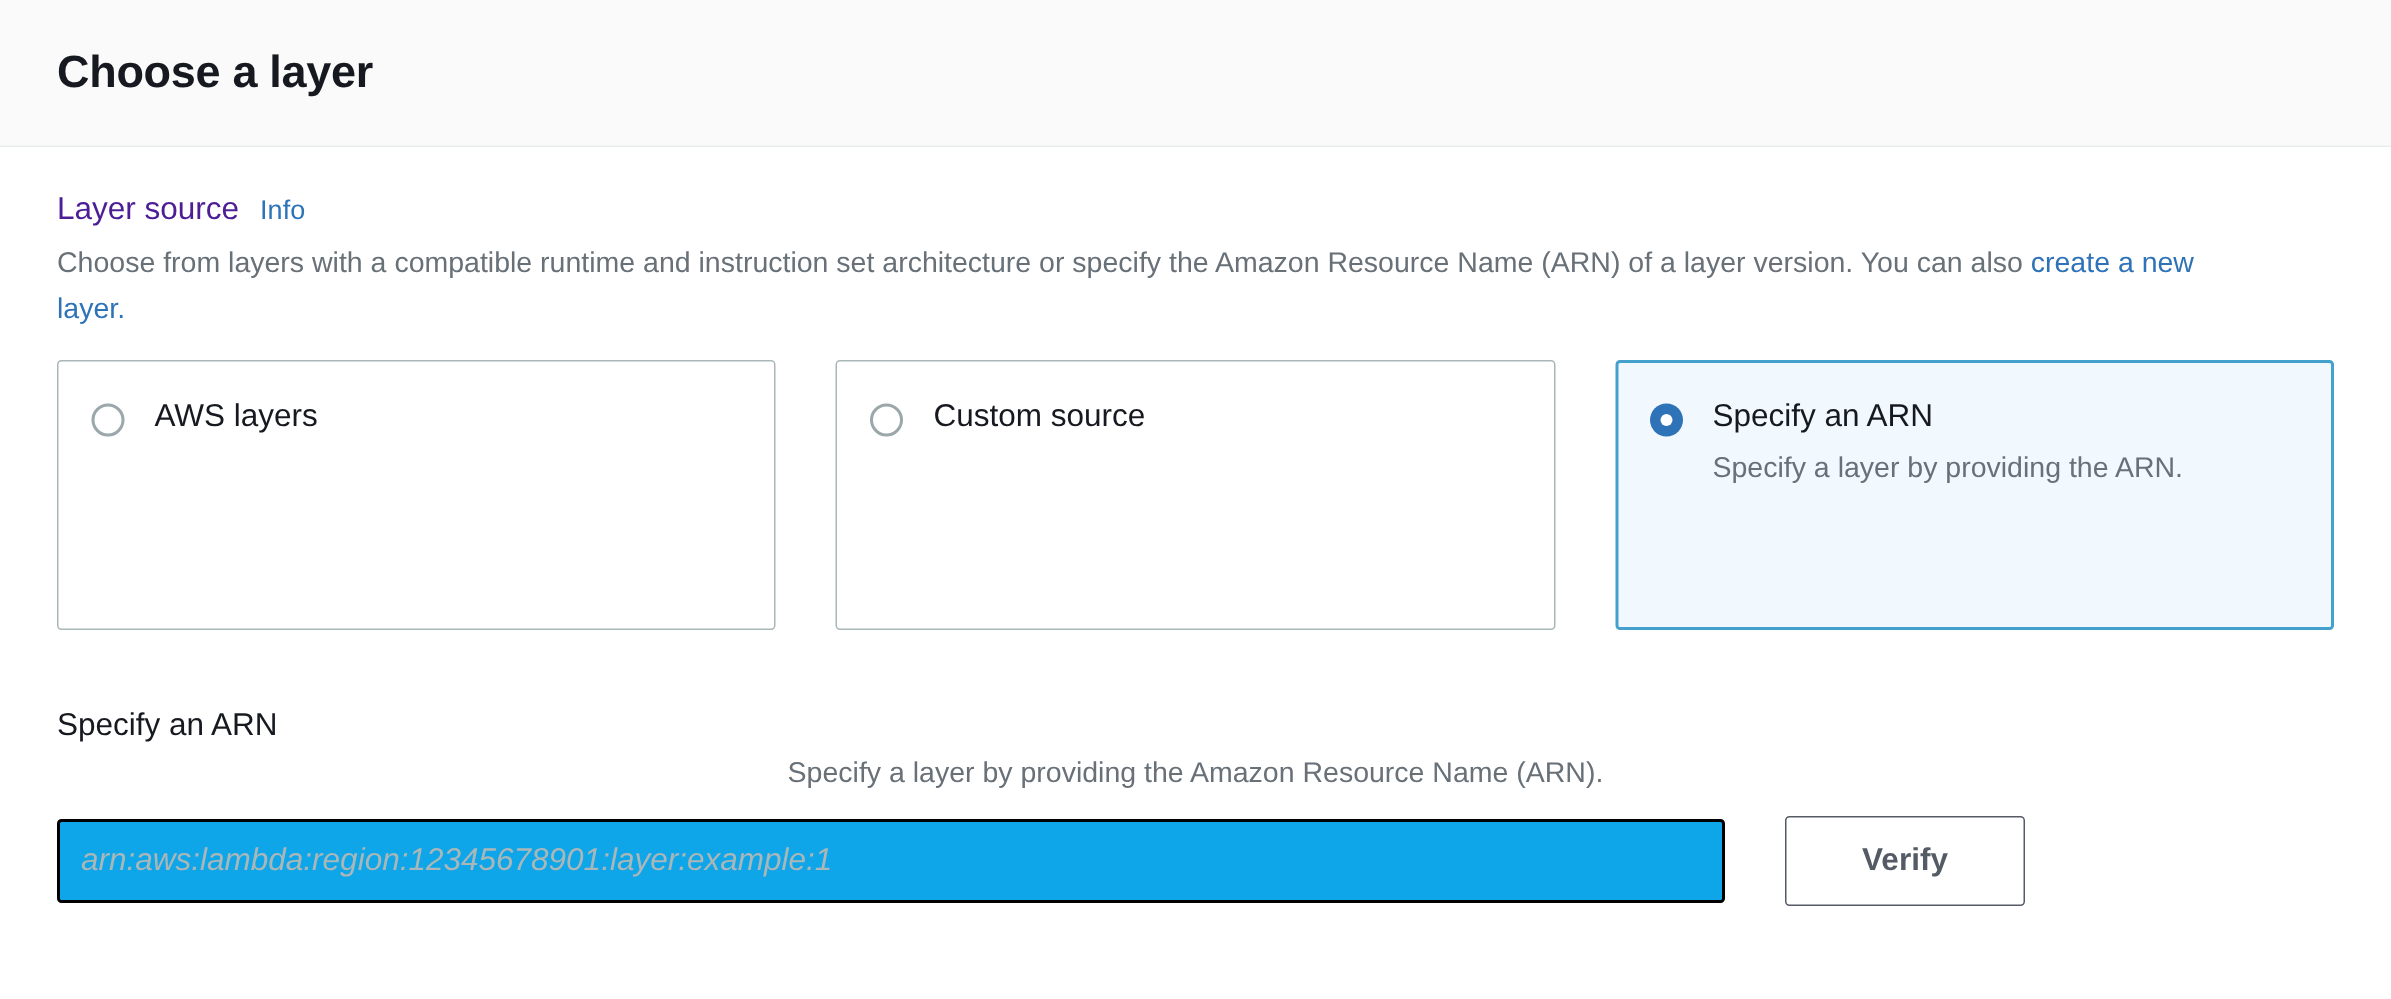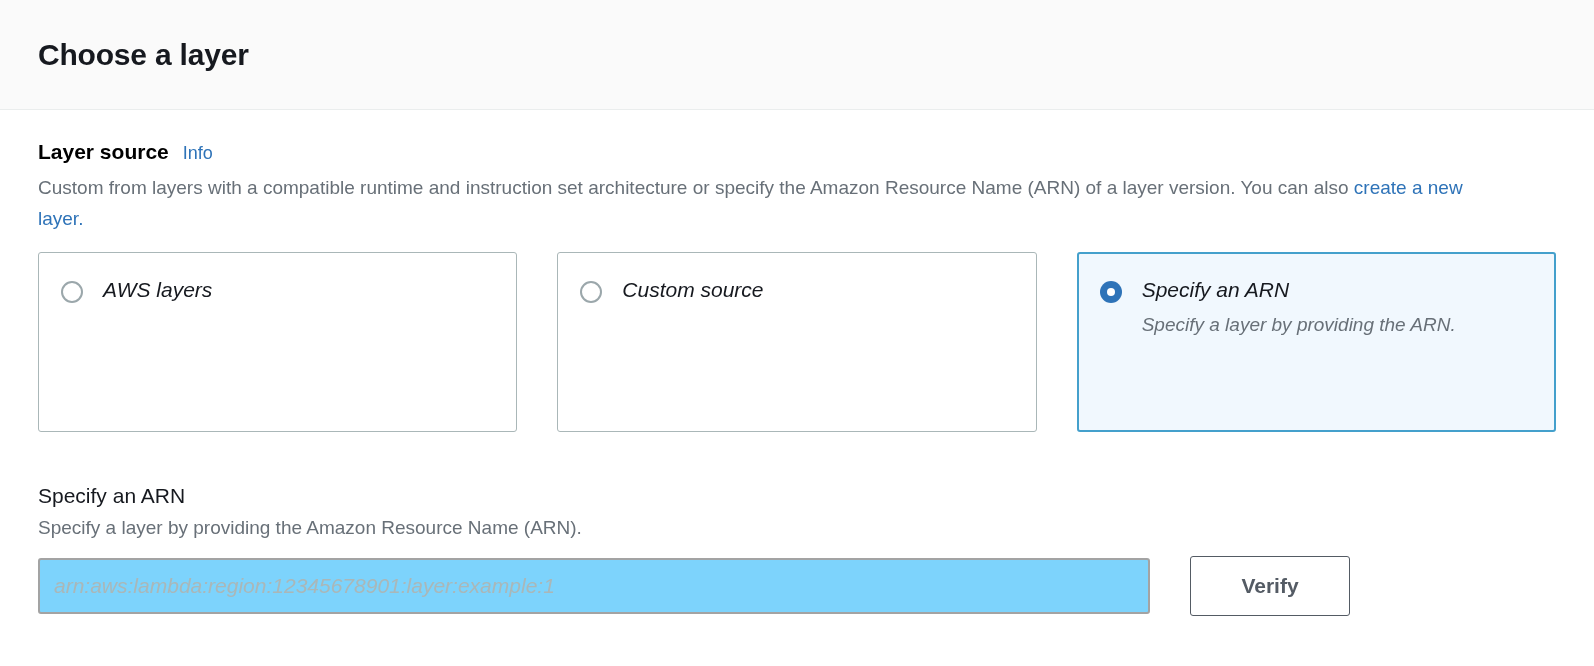--- a/index.html
+++ b/index.html
@@ -10,21 +10,21 @@
     width: 1594px;
     height: 666px;
     background: #ffffff;
     font-family: "Liberation Sans", sans-serif;
     color: #16191f;
     overflow: hidden;
   }
 
   
   .modal-header {
-    height: 110px;
+    height: 98px;
     background: #fafafa;
     border-bottom: 1px solid #eaeded;
     box-sizing: border-box;
     display: flex;
     align-items: center;
     padding: 0 38px;
   }
   .modal-title {
     font-size: 30px;
     font-weight: bold;
@@ -39,22 +39,22 @@
   }
 
   .field-label-row {
     display: flex;
     align-items: baseline;
     gap: 14px;
     margin-bottom: 8px;
   }
   .field-label {
     font-size: 21px;
-    font-weight: bold;
-    color: #000000;
+    font-weight: normal;
+    color: #4c1d95;
   }
   .info-link {
     font-size: 18px;
     font-weight: normal;
     color: #2e73b8;
     cursor: pointer;
     text-decoration: none;
   }
   .field-description {
     font-size: 19px;
@@ -79,21 +79,20 @@
     min-height: 180px;
     box-sizing: border-box;
     border: 1px solid #aab7b8;
     border-radius: 3px;
     background: #ffffff;
     padding: 24px 22px 22px 22px;
     display: flex;
     align-items: flex-start;
     gap: 20px;
     cursor: pointer;
-    font-style: italic;
   }
   .radio-card.selected {
     border: 2px solid #44a0cc;
     background: #f1f8fe;
     padding: 23px 21px 21px 21px;
   }
 
   .radio-dot {
     flex: 0 0 auto;
     width: 22px;
@@ -145,33 +144,34 @@
   .arn-heading {
     font-size: 21px;
     color: #16191f;
     margin-bottom: 6px;
   }
   .arn-subtext {
     font-size: 19px;
     line-height: 28px;
     color: #687078;
     margin: 0 0 14px 0;
+    text-align: center;
   }
   .arn-input-row {
     display: flex;
     align-items: center;
     gap: 40px;
   }
   .arn-input {
     width: 1112px;
     height: 56px;
     box-sizing: border-box;
-    border: 2px solid #a3a3a3;
+    border: 2px solid #000000;
     border-radius: 3px;
-    background: #7dd3fc;
+    background: #0ea5e9;
     font-family: "Liberation Sans", sans-serif;
     font-size: 21px;
     color: #16191f;
     padding: 2px 14px;
     outline: none;
     caret-color: #16191f;
   }
   .arn-input::placeholder {
     color: #aab7b8;
     font-style: italic;
@@ -200,21 +200,21 @@
 </div>
 
 <div class="modal-body">
 
   <div class="field-label-row">
     <span class="field-label">Layer source</span>
     <span class="info-link">Info</span>
   </div>
 
   <p class="field-description">
-    <span>Custom from layers with a compatible runtime and instruction set architecture or specify the Amazon Resource Name (ARN) of a layer version. You can also </span><span class="inline-link">create a new layer</span><span class="inline-link">.</span>
+    <span>Choose from layers with a compatible runtime and instruction set architecture or specify the Amazon Resource Name (ARN) of a layer version. You can also </span><span class="inline-link">create a new layer</span><span class="inline-link">.</span>
   </p>
 
   <div class="radio-card-row">
 
     <div class="radio-card">
       <span class="radio-dot"></span>
       <span class="radio-text">
         <span class="radio-title">AWS layers</span>
       </span>
     </div>

